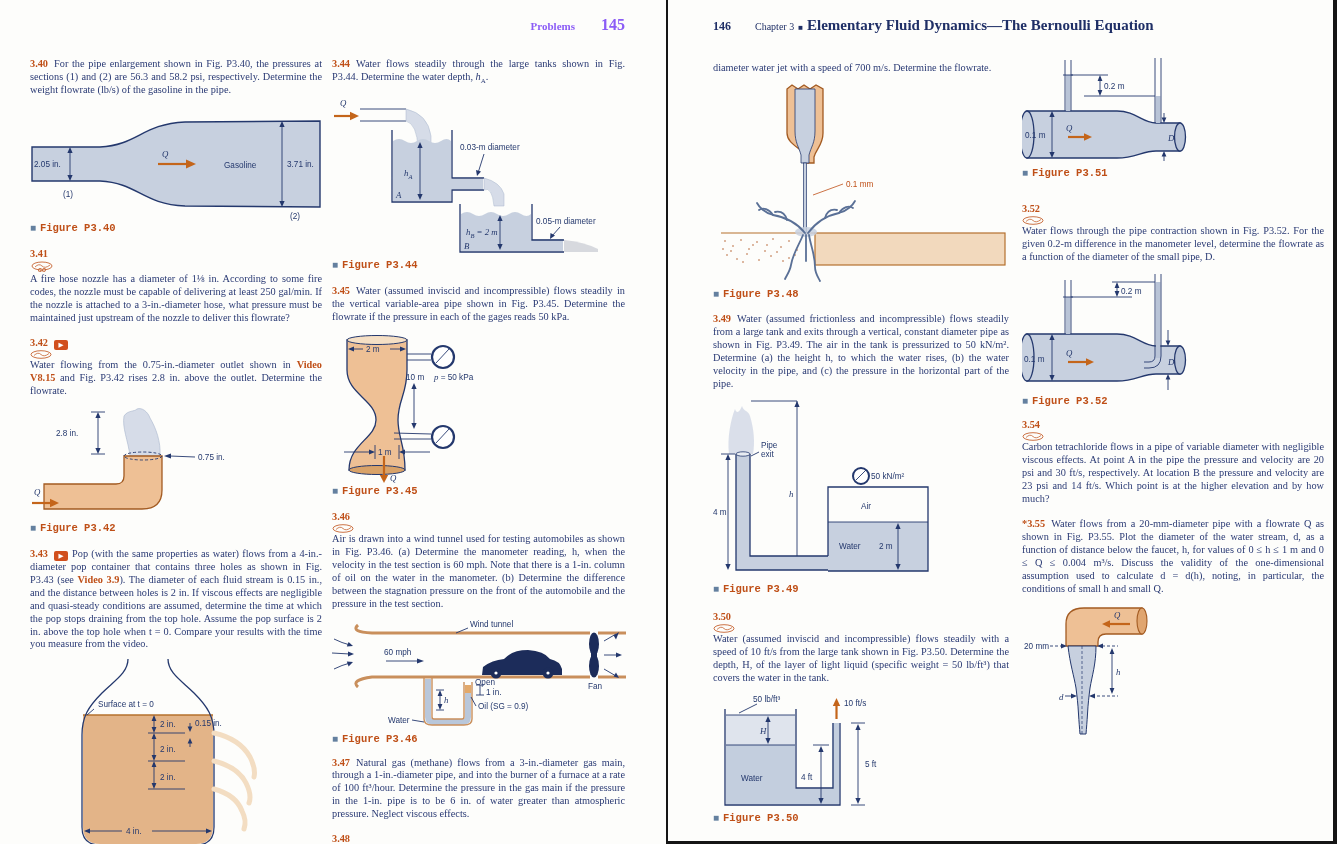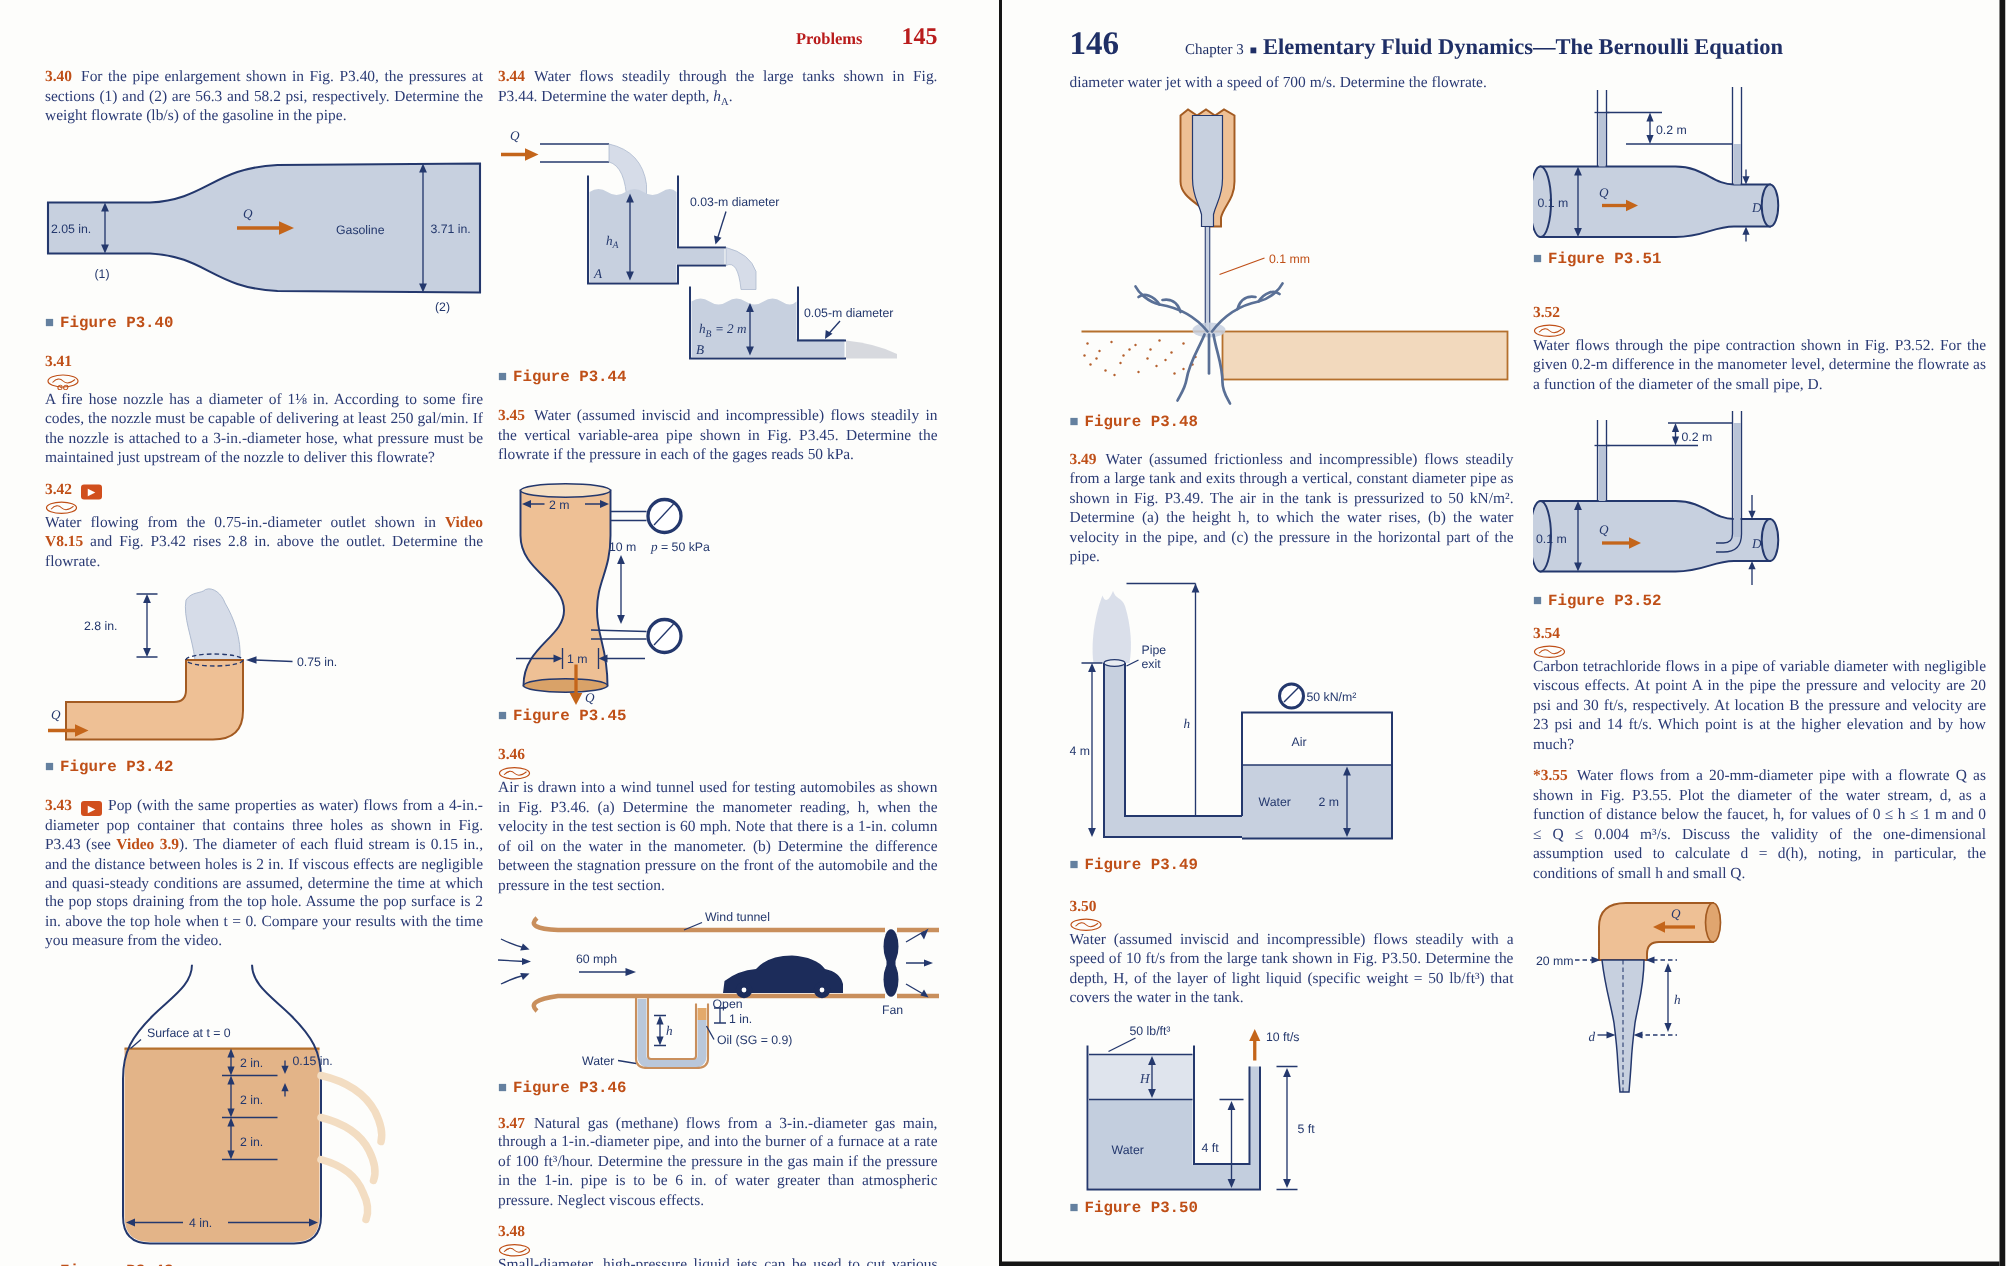--- a/index.html
+++ b/index.html
@@ -1,32 +1,32 @@
 <!DOCTYPE html>
 <html><head>
 <meta charset="utf-8">
 <style>
   html,body{margin:0;padding:0}
   body{width:1337px;height:844px;position:relative;background:#fdfdfb;
        font-family:"Liberation Serif",serif;overflow:hidden}
   .rule{position:absolute;background:#151515}
   .col{position:absolute}
-  .prob{font-size:10.3px;line-height:1.26;color:#2a3a74;text-align:justify;margin:0 0 8px 0}
+  .prob{font-size:10.3px;line-height:1.26;color:#2a3a74;text-align:justify;margin:12px 0 8px 0}
   .pnum{color:#bf4f17;font-weight:bold;padding-right:6px}
   .plink{color:#bf4f17;font-weight:bold;cursor:pointer}
   .cap{font-family:Liberation Mono, monospace;font-size:10.5px;font-weight:bold;color:#bf4f17;margin:1px 0 10px 0}
   .capsq{color:#64809f;font-size:10px;padding-right:4px}
   .vicon{display:inline-block;width:14px;height:10px;background:#d14f1d;border-radius:2px;color:#fff;
          font-size:6.5px;line-height:10px;text-align:center;vertical-align:-1px;margin-right:4px;font-family:"DejaVu Sans",sans-serif}
   .wp{vertical-align:-2px;margin-right:4px}
-  .hdrL{position:absolute;left:440px;top:16px;width:185px;text-align:right;color:#b91c1c}
+  .hdrL{position:absolute;left:440px;top:16px;width:185px;text-align:right;color:#8b5cf6}
   .hdrL .hname{font-size:11px;font-weight:bold}
   .hdrL .hnum{font-size:16px;font-weight:bold;margin-left:22px}
   .hdrR{position:absolute;left:713px;top:16px;color:#1f2f66;white-space:nowrap}
-  .hdrR .hnum{font-size:22px;font-weight:bold;margin-right:44px}
+  .hdrR .hnum{font-size:12px;font-weight:bold;margin-right:24px}
   .hdrR .hch{font-size:10px}
   .hdrR .hsq{font-size:8px;margin:0 4px;color:#1f2f66}
   .hdrR .htitle{font-size:15px;font-weight:bold}
   svg{display:block}
   svg .t{font-family:"Liberation Sans",sans-serif;font-size:8.2px;fill:#24386d}
   svg .ti{font-family:"Liberation Serif",serif;font-style:italic;font-size:8.8px;fill:#24386d}
   svg .to{fill:#bf4f17}
   svg .dl{stroke:#24386d;stroke-width:0.9;fill:none}
   svg .dt{fill:#24386d;stroke:none}
   svg .ol{stroke:#c4651a;stroke-width:2.2;fill:none}

